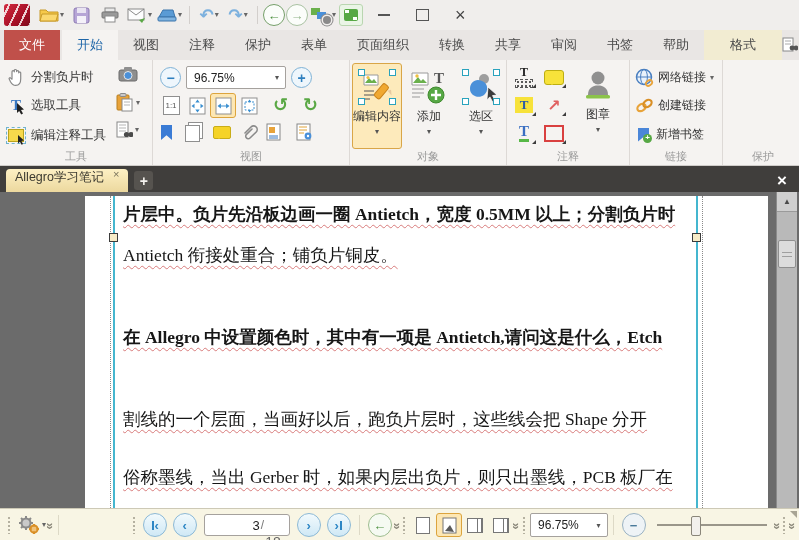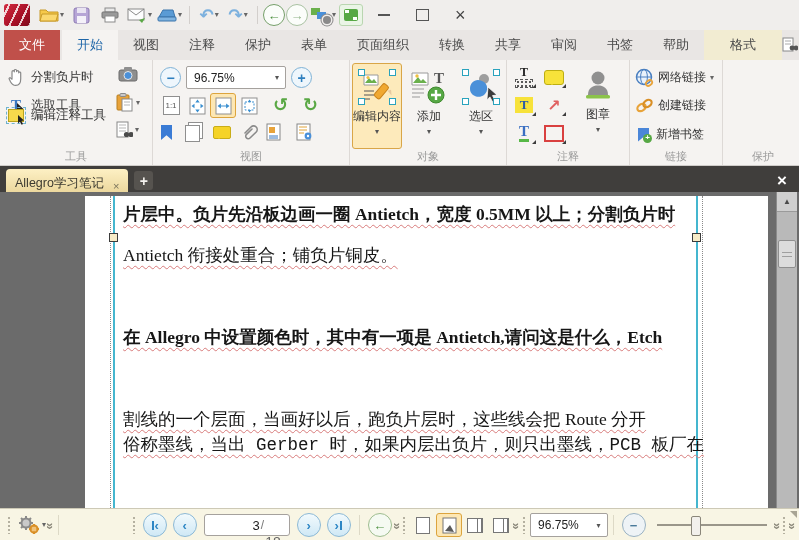--- a/index.html
+++ b/index.html
@@ -101,21 +101,21 @@
   .g-links{width:92px;}
   .g-prot{width:80px;border-right:none;}
   .linkrow{position:absolute;display:flex;align-items:center;gap:4px;font-size:12px;color:#333;white-space:nowrap;}
   .bmadd{position:relative;width:11px;height:14px;background:#4a86d8;clip-path:polygon(0 0,100% 0,100% 100%,50% 68%,0 100%);}
   .pluscirc{width:9px;height:9px;border-radius:50%;background:#57a845;color:#fff;font-size:8px;font-weight:bold;
             display:flex;align-items:center;justify-content:center;line-height:1;}
 
   
   .doctabs{height:26px;background:#403e3c;display:flex;align-items:flex-end;padding:0 6px;}
   .doctab{height:23px;background:linear-gradient(#fdf0c4,#ecd89e);border-radius:4px 4px 0 0;
-          display:flex;align-items:flex-end;padding:0 9px;font-size:12.5px;color:#3c3a30;gap:9px;}
+          display:flex;align-items:flex-start;padding:0 9px;font-size:12.5px;color:#3c3a30;gap:9px;}
   .doctab .x{font-size:11px;color:#7a745c;line-height:1;}
   .plustab{width:19px;height:19px;margin:0 0 2px 6px;background:#56534f;border-radius:3px;color:#f5f3ef;
            display:flex;align-items:center;justify-content:center;font-size:14px;font-weight:bold;}
   .docclose{margin-left:auto;margin-bottom:3px;color:#fff;font-size:17px;font-weight:bold;line-height:1;padding:0 6px;}
 
   
   .docarea{height:316px;background:#6b6b6b;position:relative;overflow:hidden;}
   .page{position:absolute;left:85px;top:4px;width:683px;height:320px;background:#fff;}
   .guide{position:absolute;top:0;bottom:0;width:0;border-left:1px dotted #8a8a8a;}
   .selline{position:absolute;top:0;bottom:0;width:2px;background:#44b6cf;}
@@ -288,21 +288,21 @@
       </div>
       <div class="ritem" style="left:6px;top:35px;">
         <span class="ic" style="position:relative;width:20px;height:20px;">
           <span class="miniT" style="color:#3a78c2;font-size:15px;">T</span>
           <svg width="10" height="13" style="position:absolute;right:0;bottom:0;">
               <path d="M1 1l7 6.5-3 .5 2 3.5-1.8 1-2-3.6L1 11z" fill="#222"></path>
             </svg>
         </span>
         <span>选取工具</span>
       </div>
-      <div class="ritem" style="left:6px;top:46px;">
+      <div class="ritem" style="left:6px;top:66px;">
         <span class="ic" style="position:relative;width:20px;height:18px;">
           <span style="width:14px;height:11px;background:#f7d94c;border:1px solid #b9a41e;outline:1px dashed #6fb3cf;outline-offset:1px;"></span>
           <svg width="9" height="11" style="position:absolute;right:0;bottom:-1px;">
               <path d="M1 1l6 5.5-2.6.4 1.7 3-1.5.9-1.7-3.1L1 9.5z" fill="#222"></path>
             </svg>
         </span>
         <span>编辑注释工具</span>
       </div>
       <div class="auxbtn" style="left:118px;top:6px;">
         <span class="ic">
@@ -569,22 +569,22 @@
       <div class="guide" style="left:25px;"></div>
       <div class="guide" style="left:617px;"></div>
       <div class="selline" style="left:28px;"></div>
       <div class="selline" style="left:611px;"></div>
       <div class="selhdl" style="left:24px;top:37px;"></div>
       <div class="selhdl" style="left:607px;top:37px;"></div>
 
       <div class="docline" style="top:7px;font-weight:bold;">片层中。负片先沿板边画一圈 Antietch，宽度 0.5MM 以上；分割负片时</div>
       <div class="docline" style="top:48px;">Antietch 衔接处重合；铺负片铜皮。</div>
       <div class="docline" style="top:130px;font-weight:bold;">在 Allegro 中设置颜色时，其中有一项是 Antietch,请问这是什么，Etch</div>
-      <div class="docline" style="top:212px;">割线的一个层面，当画好以后，跑负片层时，这些线会把 Route 分开</div>
-      <div class="docline" style="top:238px;font-family:Liberation Mono, monospace;">俗称墨线，当出 Gerber 时，如果内层出负片，则只出墨线，PCB 板厂在</div>
+      <div class="docline" style="top:212px;">割线的一个层面，当画好以后，跑负片层时，这些线会把 Shape 分开</div>
+      <div class="docline" style="top:270px;">俗称墨线，当出 Gerber 时，如果内层出负片，则只出墨线，PCB 板厂在</div>
       <div class="docline" style="top:312px;">曝光时，只曝光墨线部分。</div>
     </div>
     <div class="vscroll">
       <div class="up">▲</div>
       <div class="vthumb"></div>
     </div>
   </div>
 
   <div class="statusbar">
     <div class="grip"></div>

